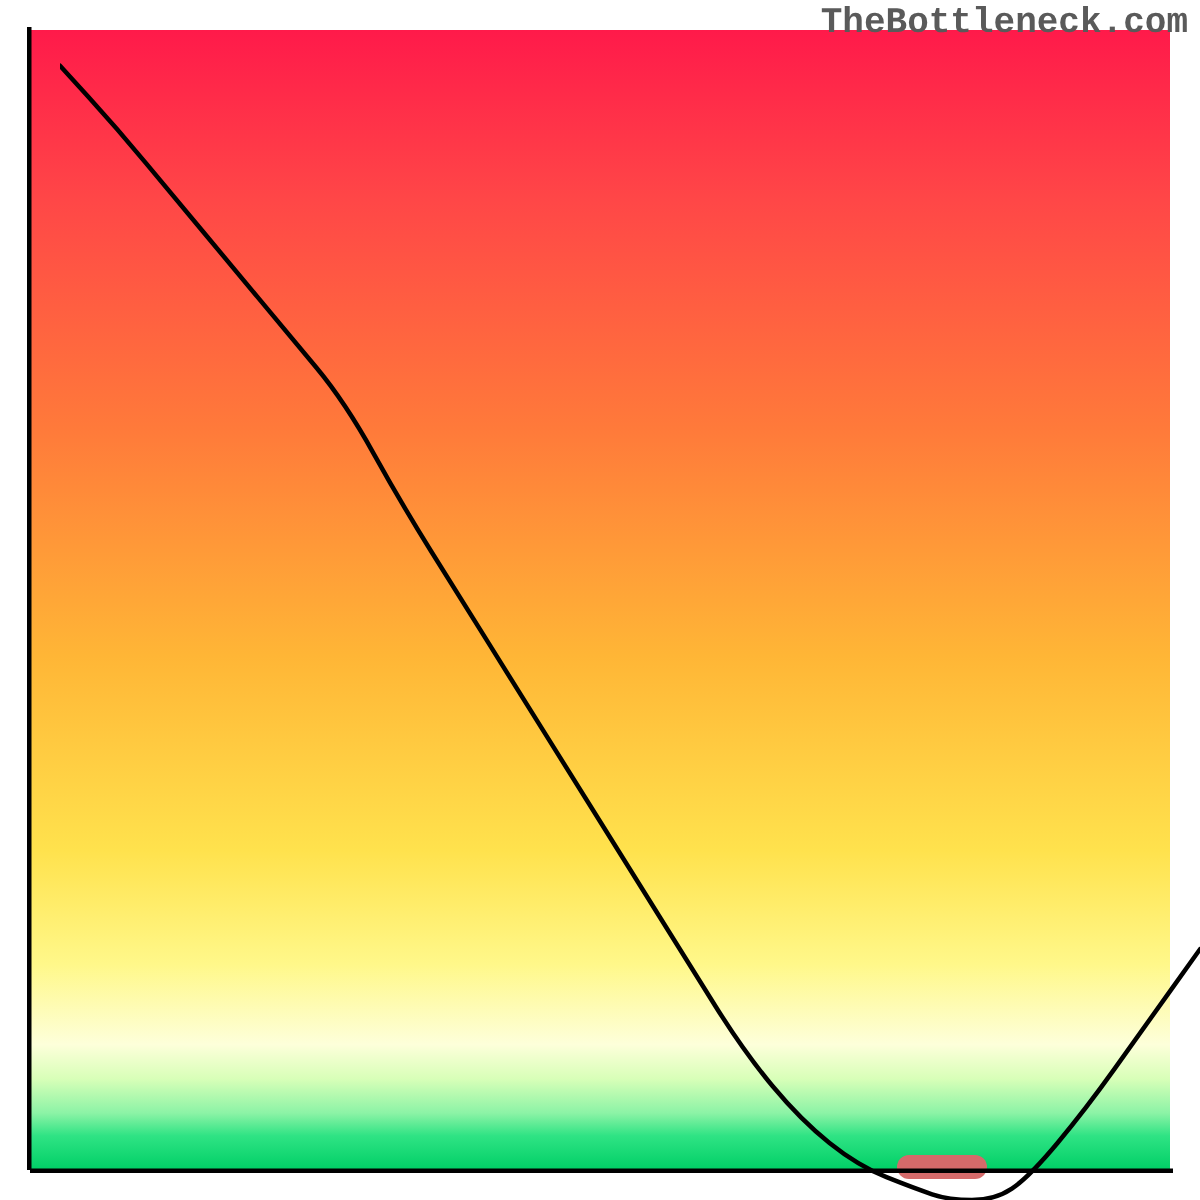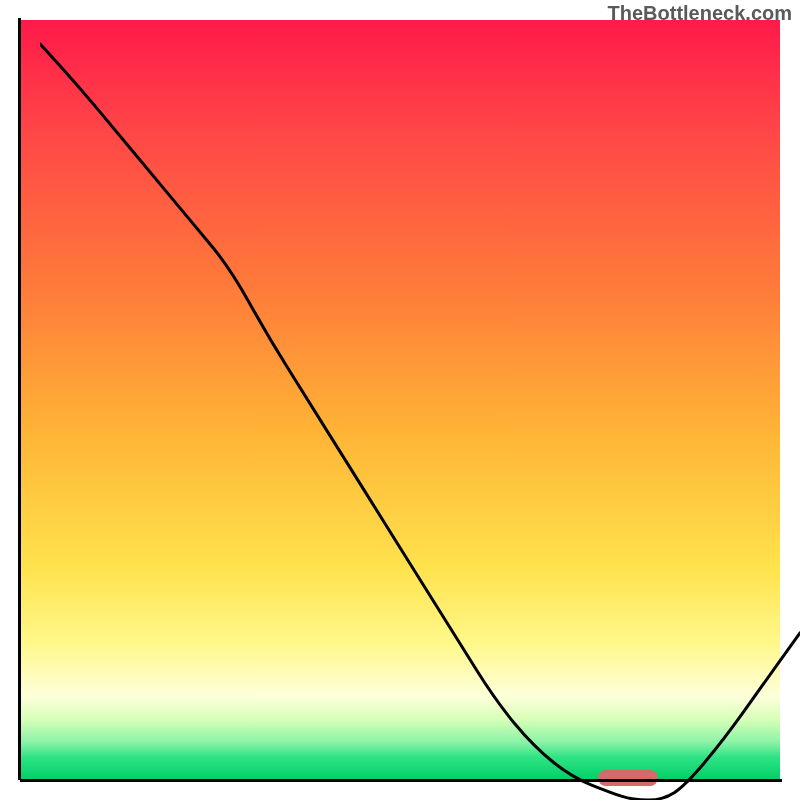--- a/index.html
+++ b/index.html
@@ -49,22 +49,22 @@
   .axis-y {
     left: 18px;
     top: 18px;
     width: 3px;
     height: 762px;
   }
   .watermark {
     position: absolute;
     top: 2px;
     right: 8px;
-    font-family: Liberation Sans, sans-serif;
-    font-size: 20px;
+    font-family: Liberation Mono, monospace;
+    font-size: 24px;
     font-weight: bold;
     color: #5a5a5a;
     user-select: none;
   }
   .curve-svg {
     position: absolute;
     left: 20px;
     top: 20px;
     width: 760px;
     height: 760px;

